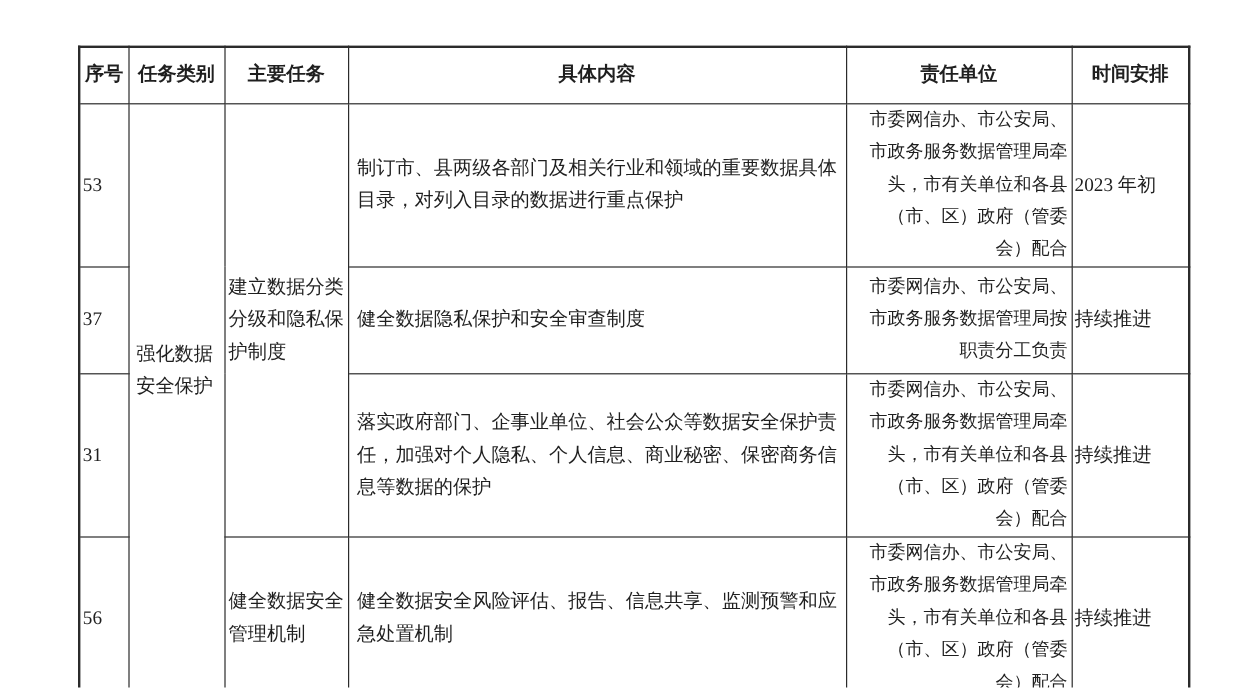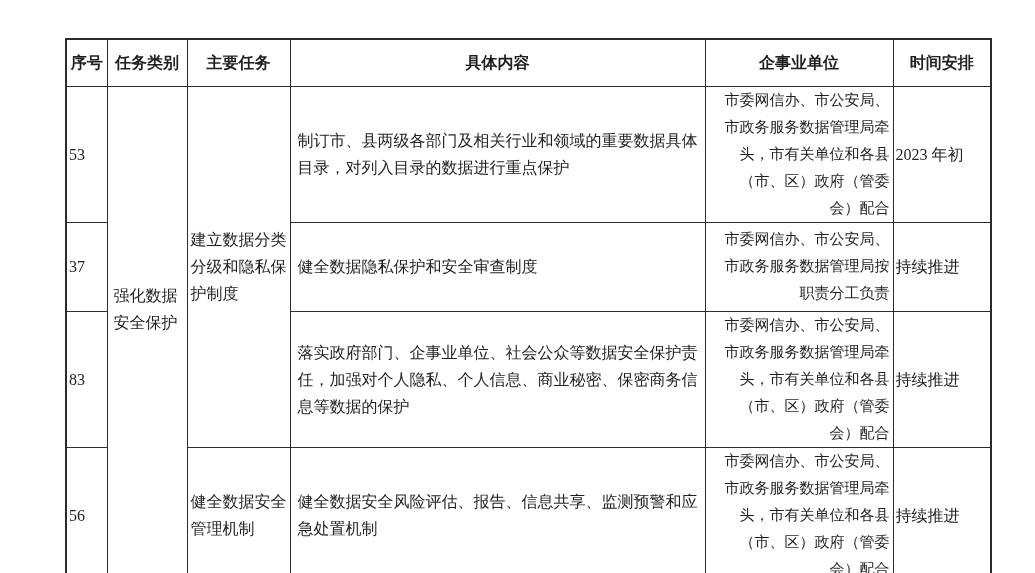--- a/index.html
+++ b/index.html
@@ -68,39 +68,39 @@
       <col style="width:415px">
       <col style="width:188px">
       <col style="width:98px">
     </colgroup>
     <tbody>
         <tr class="hdr">
       <th>序号</th>
       <th>任务类别</th>
       <th>主要任务</th>
       <th>具体内容</th>
-      <th>企事业单位</th>
+      <th>责任单位</th>
       <th>时间安排</th>
     </tr>
     <tr class="r53">
       <td class="c-no">53</td>
       <td class="c-cat" rowspan="4">强化数据安全保护</td>
       <td class="c-task" rowspan="3">建立数据分类分级和隐私保护制度</td>
       <td class="c-content">制订市、县两级各部门及相关行业和领域的重要数据具体目录，对列入目录的数据进行重点保护</td>
       <td class="c-unit">市委网信办、市公安局、市政务服务数据管理局牵头，市有关单位和各县（市、区）政府（管委会）配合</td>
       <td class="c-time">2023 年初</td>
     </tr>
     <tr class="r54">
       <td class="c-no">37</td>
       <td class="c-content">健全数据隐私保护和安全审查制度</td>
       <td class="c-unit">市委网信办、市公安局、市政务服务数据管理局按职责分工负责</td>
       <td class="c-time">持续推进</td>
     </tr>
     <tr class="r55">
-      <td class="c-no">83</td>
+      <td class="c-no">31</td>
       <td class="c-content">落实政府部门、企事业单位、社会公众等数据安全保护责任，加强对个人隐私、个人信息、商业秘密、保密商务信息等数据的保护</td>
       <td class="c-unit">市委网信办、市公安局、市政务服务数据管理局牵头，市有关单位和各县（市、区）政府（管委会）配合</td>
       <td class="c-time">持续推进</td>
     </tr>
     <tr class="r56">
       <td class="c-no">56</td>
       <td class="c-task">健全数据安全管理机制</td>
       <td class="c-content">健全数据安全风险评估、报告、信息共享、监测预警和应急处置机制</td>
       <td class="c-unit">市委网信办、市公安局、市政务服务数据管理局牵头，市有关单位和各县（市、区）政府（管委会）配合</td>
       <td class="c-time">持续推进</td>

